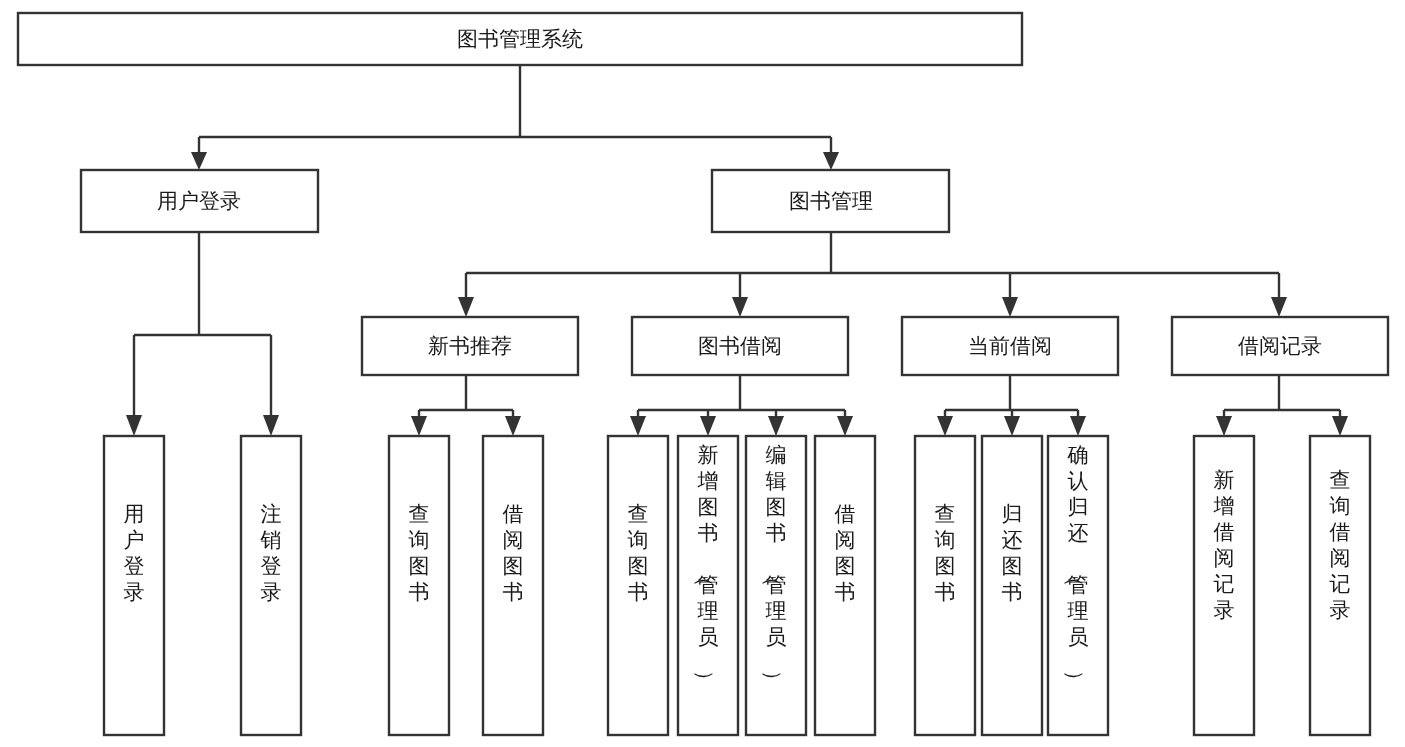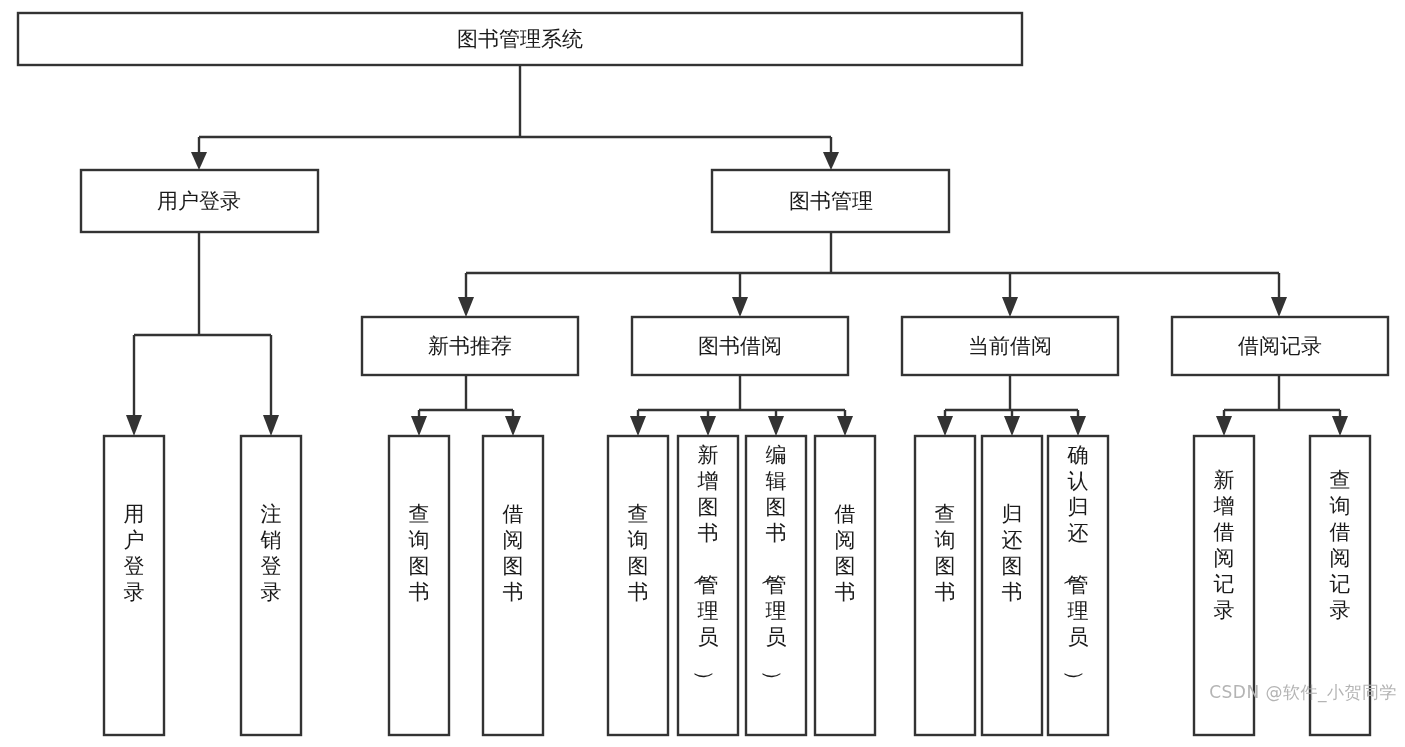--- a/index.html
+++ b/index.html
@@ -232,15 +232,14 @@
       <rect class="node-box" x="1194" y="436" width="60" height="299"></rect>
       <text class="node-label-v" x="1224" y="487"><tspan x="1224" y="487">新</tspan><tspan x="1224" y="513">增</tspan><tspan x="1224" y="539">借</tspan><tspan x="1224" y="565">阅</tspan><tspan x="1224" y="591">记</tspan><tspan x="1224" y="617">录</tspan></text>
     </g>
     <g>
       <rect class="node-box" x="1310" y="436" width="60" height="299"></rect>
       <text class="node-label-v" x="1340" y="487"><tspan x="1340" y="487">查</tspan><tspan x="1340" y="513">询</tspan><tspan x="1340" y="539">借</tspan><tspan x="1340" y="565">阅</tspan><tspan x="1340" y="591">记</tspan><tspan x="1340" y="617">录</tspan></text>
     </g>
 
   </svg>
 
-  <div class="watermark">CSDN @软件_小贺同学</div>
 
 </div>
 
 </body></html>

